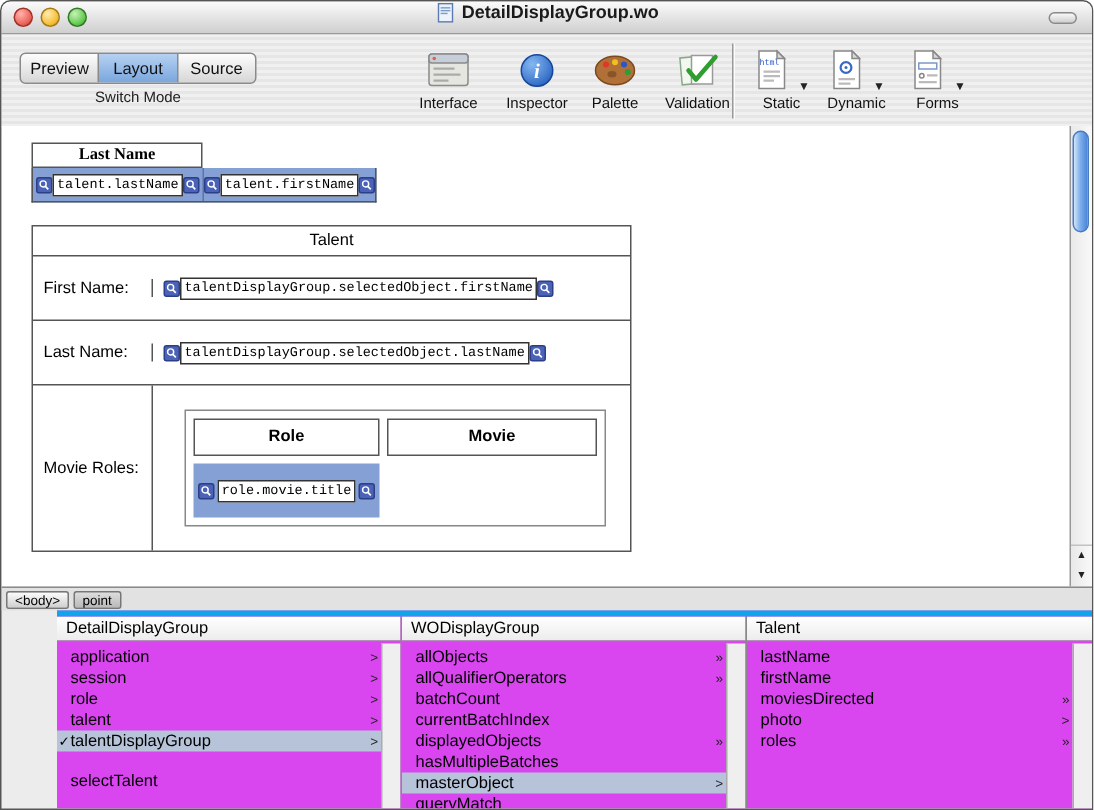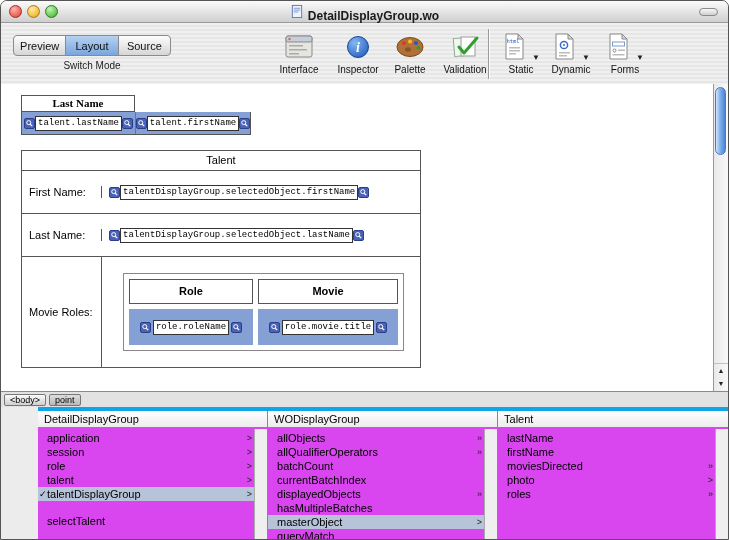--- a/index.html
+++ b/index.html
@@ -9,21 +9,21 @@
 
   
   .titlebar { position:absolute; top:0; left:0; right:0; height:22px;
               background:linear-gradient(#fbfbfb,#cfcfcf); border-bottom:1px solid #9a9a9a; }
   .lights { position:absolute; left:8px; top:4px; display:flex; gap:5px; }
   .light { width:13px; height:13px; border-radius:50%; display:inline-block; }
   .light.red    { background:radial-gradient(circle at 35% 30%, #ffb3ad, #ee6a5f 60%, #c23a30); border:1px solid #a03028; }
   .light.yellow { background:radial-gradient(circle at 35% 30%, #ffeab2, #f5c33e 60%, #d3971c); border:1px solid #a87a16; }
   .light.green  { background:radial-gradient(circle at 35% 30%, #c9f0b9, #69ce57 60%, #3d9e2d); border:1px solid #2f7a22; }
   .title-wrap { position:absolute; left:0; right:0; top:0; height:22px; display:flex;
-                align-items:flex-end; justify-content:center; gap:4px; }
+                align-items:flex-start; justify-content:center; gap:4px; }
   .title { font-size:12px; font-weight:bold; color:#1a1a1a; }
   .capsule { position:absolute; right:10px; top:7px; width:19px; height:8px; border:1px solid #8a8a8a;
              border-radius:4px; background:linear-gradient(#f8f8f8,#cfcfcf); }
 
   
   .toolbar { position:absolute; top:22px; left:0; right:0; height:63px;
              background:repeating-linear-gradient(180deg,#f0f0f0 0 2px,#e6e6e6 2px 4px);
              border-bottom:1px solid #787878; }
   .seg-group { position:absolute; left:12px; top:12px; width:158px; text-align:center; }
   .segments { display:flex; width:158px; height:21px; border:1px solid #8a8a8a; border-radius:4px;
@@ -324,35 +324,20 @@
           <div class="nested">
             <div class="nh">Role</div>
             <div class="nh">Movie</div>
             <div class="nb">
               <span class="wom">
                   <svg viewBox="0 0 12 12">
                     <circle cx="5" cy="4.8" r="2.7" fill="none" stroke="#fff" stroke-width="1.3"></circle>
                     <path d="M7 7 L9.6 9.6" stroke="#fff" stroke-width="1.5"></path>
                   </svg>
                 </span>
-              <span class="wofield">role.roleName</span>
-              <span class="wom">
-                  <svg viewBox="0 0 12 12">
-                    <circle cx="5" cy="4.8" r="2.7" fill="none" stroke="#fff" stroke-width="1.3"></circle>
-                    <path d="M7 7 L9.6 9.6" stroke="#fff" stroke-width="1.5"></path>
-                  </svg>
-                </span>
-            </div>
-            <div class="nb">
-              <span class="wom">
-                  <svg viewBox="0 0 12 12">
-                    <circle cx="5" cy="4.8" r="2.7" fill="none" stroke="#fff" stroke-width="1.3"></circle>
-                    <path d="M7 7 L9.6 9.6" stroke="#fff" stroke-width="1.5"></path>
-                  </svg>
-                </span>
               <span class="wofield">role.movie.title</span>
               <span class="wom">
                   <svg viewBox="0 0 12 12">
                     <circle cx="5" cy="4.8" r="2.7" fill="none" stroke="#fff" stroke-width="1.3"></circle>
                     <path d="M7 7 L9.6 9.6" stroke="#fff" stroke-width="1.5"></path>
                   </svg>
                 </span>
             </div>
           </div>
         </div>

